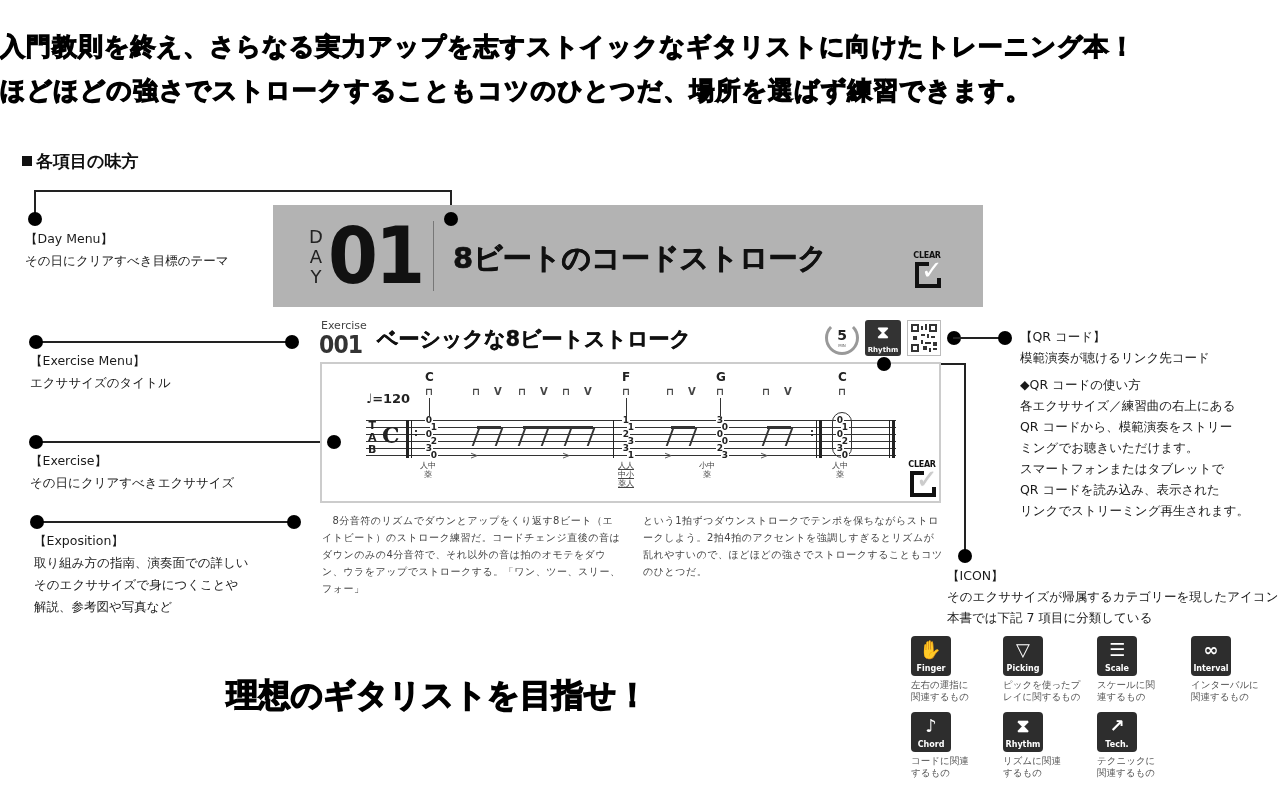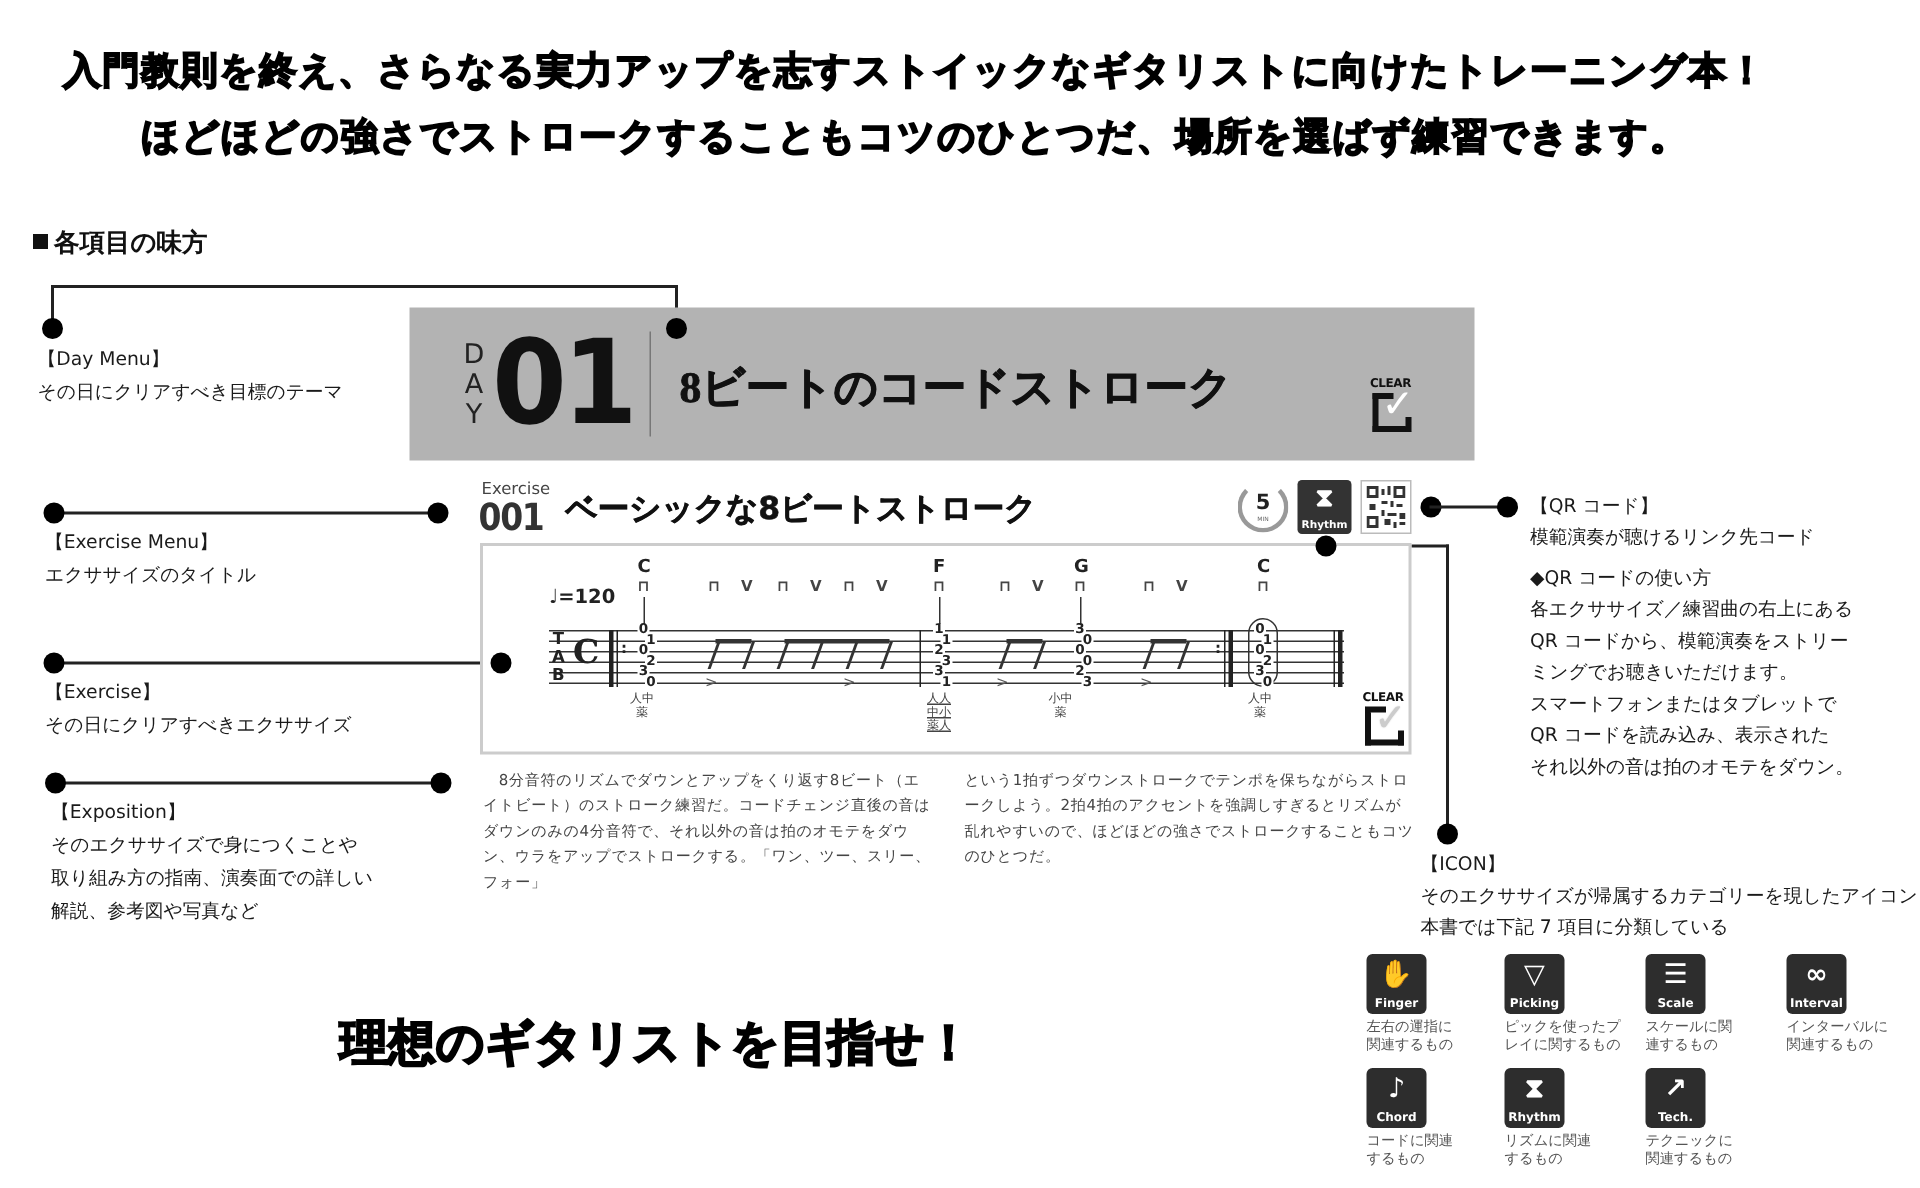--- a/index.html
+++ b/index.html
@@ -1,19 +1,19 @@
 <!DOCTYPE html>
 <html><head>
 <meta charset="utf-8">
 <style>
   * { box-sizing: border-box; margin: 0; padding: 0; }
   html, body { width: 1280px; height: 792px; background: #ffffff; overflow: hidden; }
   body { position: relative; font-family: "DejaVu Sans", sans-serif; color: #111; }
 
-  .headline { position: absolute; left: 0; width: 1220px; text-align: center;
+  .headline { position: absolute; left: 0; width: 1220px; 
     font-family: "DejaVu Sans", sans-serif; font-weight: bold; font-size: 25px;
     letter-spacing: 1px; color: #000; -webkit-text-stroke: 1.2px #000; white-space: nowrap; }
 
   .section-title { position: absolute; left: 22px; top: 150px; font-size: 17px; font-weight: bold; color: #111; }
   .section-title .sq { display: inline-block; width: 10px; height: 10px; background: #111; margin-right: 4px; vertical-align: 1px; }
 
   .label { position: absolute; font-size: 12.5px; line-height: 22px; color: #1a1a1a; white-space: nowrap; }
   .label .head { display: block; }
 
   .dot { position: absolute; width: 14px; height: 14px; border-radius: 50%; background: #000; }
@@ -21,21 +21,21 @@
   .vline { position: absolute; width: 2px; background: #222; }
 
   
   .day-banner { position: absolute; left: 273px; top: 205px; width: 710px; height: 102px; background: #b3b3b3; }
   .day-word { position: absolute; left: 35px; top: 22px; width: 16px; font-family: "DejaVu Sans", sans-serif;
     font-size: 18px; line-height: 20px; color: #222; text-align: center; font-weight: normal; }
   .day-num { position: absolute; left: 55px; top: 6px; font-family: "DejaVu Sans", sans-serif; font-weight: bold;
     font-size: 78px; line-height: 90px; color: #111; letter-spacing: -3px; transform: scaleX(0.92); transform-origin: left; }
   .day-divider { position: absolute; left: 160px; top: 16px; width: 1px; height: 70px; background: #777; }
   .day-title { position: absolute; left: 180px; top: 34px; font-size: 29px; font-weight: bold; color: #111;
-    -webkit-text-stroke: 0.6px #111; white-space: nowrap; font-family: Liberation Serif, serif; }
+    -webkit-text-stroke: 0.6px #111; white-space: nowrap; }
   .clear-badge { position: absolute; width: 36px; height: 44px; }
   .clear-badge .ctext { position: absolute; left: 0; top: 0; width: 36px; text-align: center; font-size: 8px;
     font-weight: bold; color: #111; letter-spacing: -0.3px; }
   .clear-badge .cbox { position: absolute; left: 6px; top: 11px; width: 26px; height: 26px; border: 4px solid #111; border-right-color: transparent; border-top-color: transparent; }
   .clear-badge .cbox::before { content: ""; position: absolute; left: -4px; top: -4px; width: 14px; height: 4px; background: #111; }
   .clear-badge .cbox::after { content: ""; position: absolute; right: -4px; bottom: -4px; width: 4px; height: 10px; background: #111; }
   .clear-badge .check { position: absolute; left: 12px; top: 6px; font-size: 26px; line-height: 26px; color: #fff; font-weight: bold;
     text-shadow: 0 0 1px #bbb; }
 
   
@@ -141,22 +141,22 @@
 <div class="label" style="left:30px; top:450px;">
   <span class="head">【Exercise】</span>
   <span class="head">その日にクリアすべきエクササイズ</span>
 </div>
 
 <div class="hline" style="left:36px; top:521px; width:258px;"></div>
 <div class="dot" style="left:30px; top:515px;"></div>
 <div class="dot" style="left:287px; top:515px;"></div>
 <div class="label" style="left:34px; top:530px;">
   <span class="head">【Exposition】</span>
+  <span class="head">取り組み方の指南、演奏面での詳しい</span>
   <span class="head">そのエクササイズで身につくことや</span>
-  <span class="head">取り組み方の指南、演奏面での詳しい</span>
   <span class="head">解説、参考図や写真など</span>
 </div>
 
 <div class="ex-small">Exercise</div>
 <div class="ex-num">001</div>
 <div class="ex-title">ベーシックな8ビートストローク</div>
 
 <div class="timer">
   <div class="tnum">5</div>
   <div class="tsub">MIN</div>
@@ -193,21 +193,21 @@
 <div class="dot" style="left:998px; top:331px;"></div>
 <div class="label" style="left:1020px; top:326px; line-height:21px;">
   <span class="head">【QR コード】</span>
   <span class="head">模範演奏が聴けるリンク先コード</span>
   <span class="head" style="margin-top:6px;">◆QR コードの使い方</span>
   <span class="head">各エクササイズ／練習曲の右上にある</span>
   <span class="head">QR コードから、模範演奏をストリー</span>
   <span class="head">ミングでお聴きいただけます。</span>
   <span class="head">スマートフォンまたはタブレットで</span>
   <span class="head">QR コードを読み込み、表示された</span>
-  <span class="head">それ以外の音は拍のオモテをダウン。</span>
+  <span class="head">リンクでストリーミング再生されます。</span>
 </div>
 
 <div class="dot" style="left:877px; top:357px; z-index:3;"></div>
 <div class="hline" style="left:884px; top:363px; width:82px;"></div>
 <div class="vline" style="left:964px; top:363px; height:192px;"></div>
 <div class="dot" style="left:958px; top:549px;"></div>
 <div class="label" style="left:947px; top:565px; line-height:21px;">
   <span class="head">【ICON】</span>
   <span class="head">そのエクササイズが帰属するカテゴリーを現したアイコン</span>
   <span class="head">本書では下記 7 項目に分類している</span>

